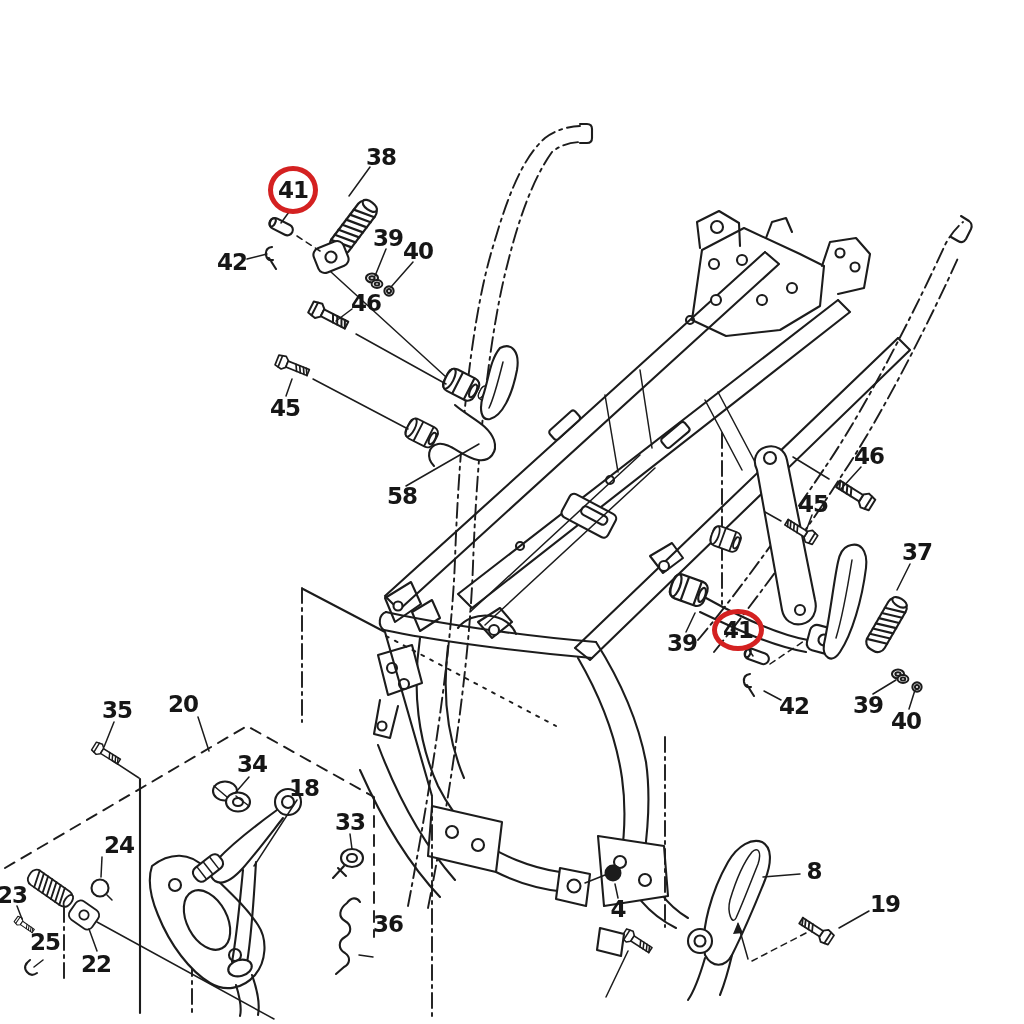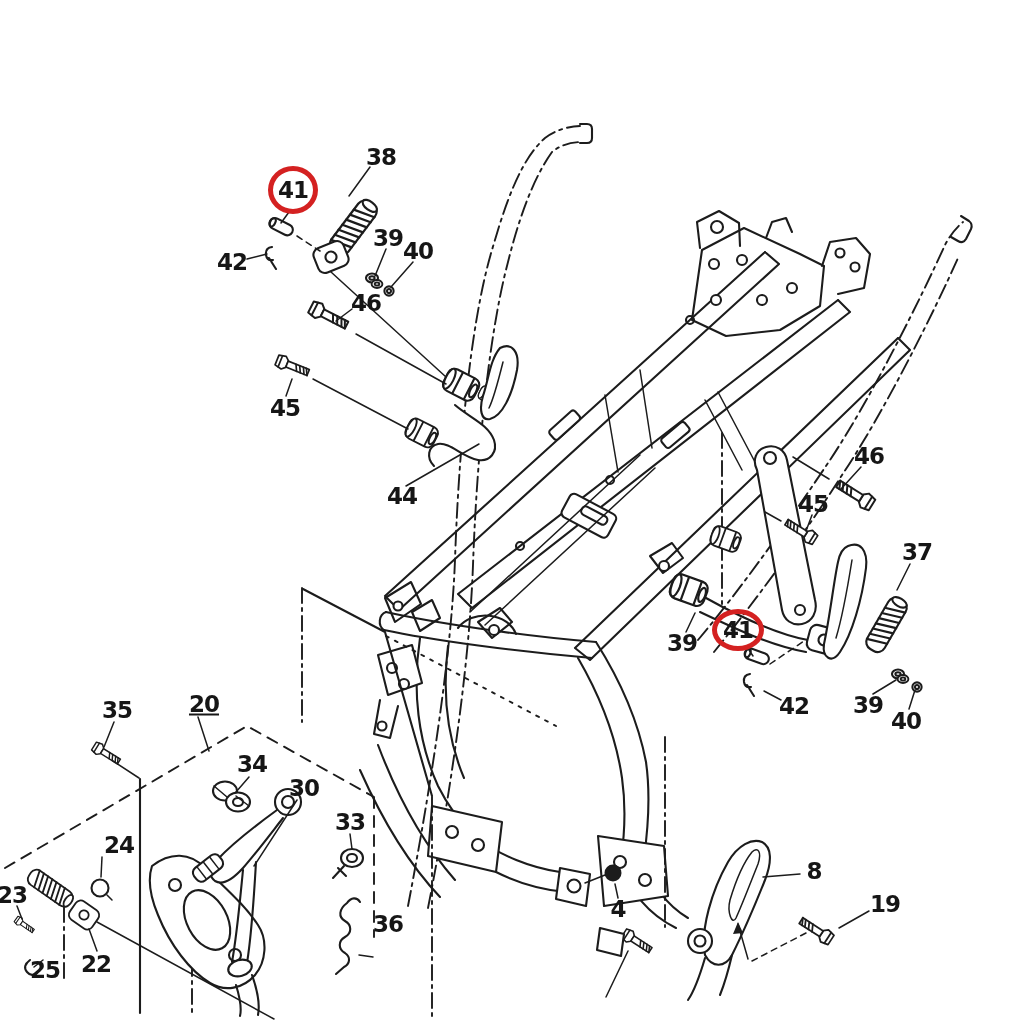--- a/index.html
+++ b/index.html
@@ -288,37 +288,37 @@
 </svg>
 
 <div id="callout-layer">
       <span class="callout" style="left: 381px; top: 157px;">38</span>
       <span class="callout circled" style="left: 293px; top: 190px; width: 50px; height: 48px; border-color: rgb(212, 33, 33);">41</span>
       <span class="callout" style="left: 232px; top: 262px;">42</span>
       <span class="callout" style="left: 388px; top: 238px;">39</span>
       <span class="callout" style="left: 418px; top: 251px;">40</span>
       <span class="callout" style="left: 366px; top: 303px;">46</span>
       <span class="callout" style="left: 285px; top: 408px;">45</span>
-      <span class="callout" style="left: 402px; top: 496px;">44</span>
+      <span class="callout" style="left: 402px; top: 496px;">58</span>
       <span class="callout" style="left: 869px; top: 456px;">46</span>
       <span class="callout" style="left: 813px; top: 504px;">45</span>
       <span class="callout" style="left: 917px; top: 552px;">37</span>
       <span class="callout" style="left: 682px; top: 643px;">39</span>
       <span class="callout circled" style="left: 738px; top: 630px; width: 52px; height: 42px; border-color: rgb(212, 33, 33);">41</span>
       <span class="callout" style="left: 794px; top: 706px;">42</span>
       <span class="callout" style="left: 868px; top: 705px;">39</span>
       <span class="callout" style="left: 906px; top: 721px;">40</span>
       <span class="callout" style="left: 117px; top: 710px; text-align: center;">35</span>
-      <span class="callout" style="left: 204px; top: 704px; text-decoration: underline;">20</span>
+      <span class="callout" style="left: 183px; top: 704px;">20</span>
       <span class="callout" style="left: 252px; top: 764px;">34</span>
-      <span class="callout" style="left: 304px; top: 788px;">30</span>
+      <span class="callout" style="left: 304px; top: 788px;">18</span>
       <span class="callout" style="left: 350px; top: 822px;">33</span>
       <span class="callout" style="left: 119px; top: 845px;">24</span>
       <span class="callout" style="left: 12px; top: 895px;">23</span>
-      <span class="callout" style="left: 45px; top: 970px;">25</span>
+      <span class="callout" style="left: 45px; top: 942px;">25</span>
       <span class="callout" style="left: 96px; top: 964px;">22</span>
       <span class="callout" style="left: 388px; top: 924px;">36</span>
       <span class="callout" style="left: 618px; top: 909px;">4</span>
       <span class="callout" style="left: 814px; top: 871px;">8</span>
       <span class="callout" style="left: 885px; top: 904px;">19</span>
     </div>
 
 </div>
 
 </body></html>

